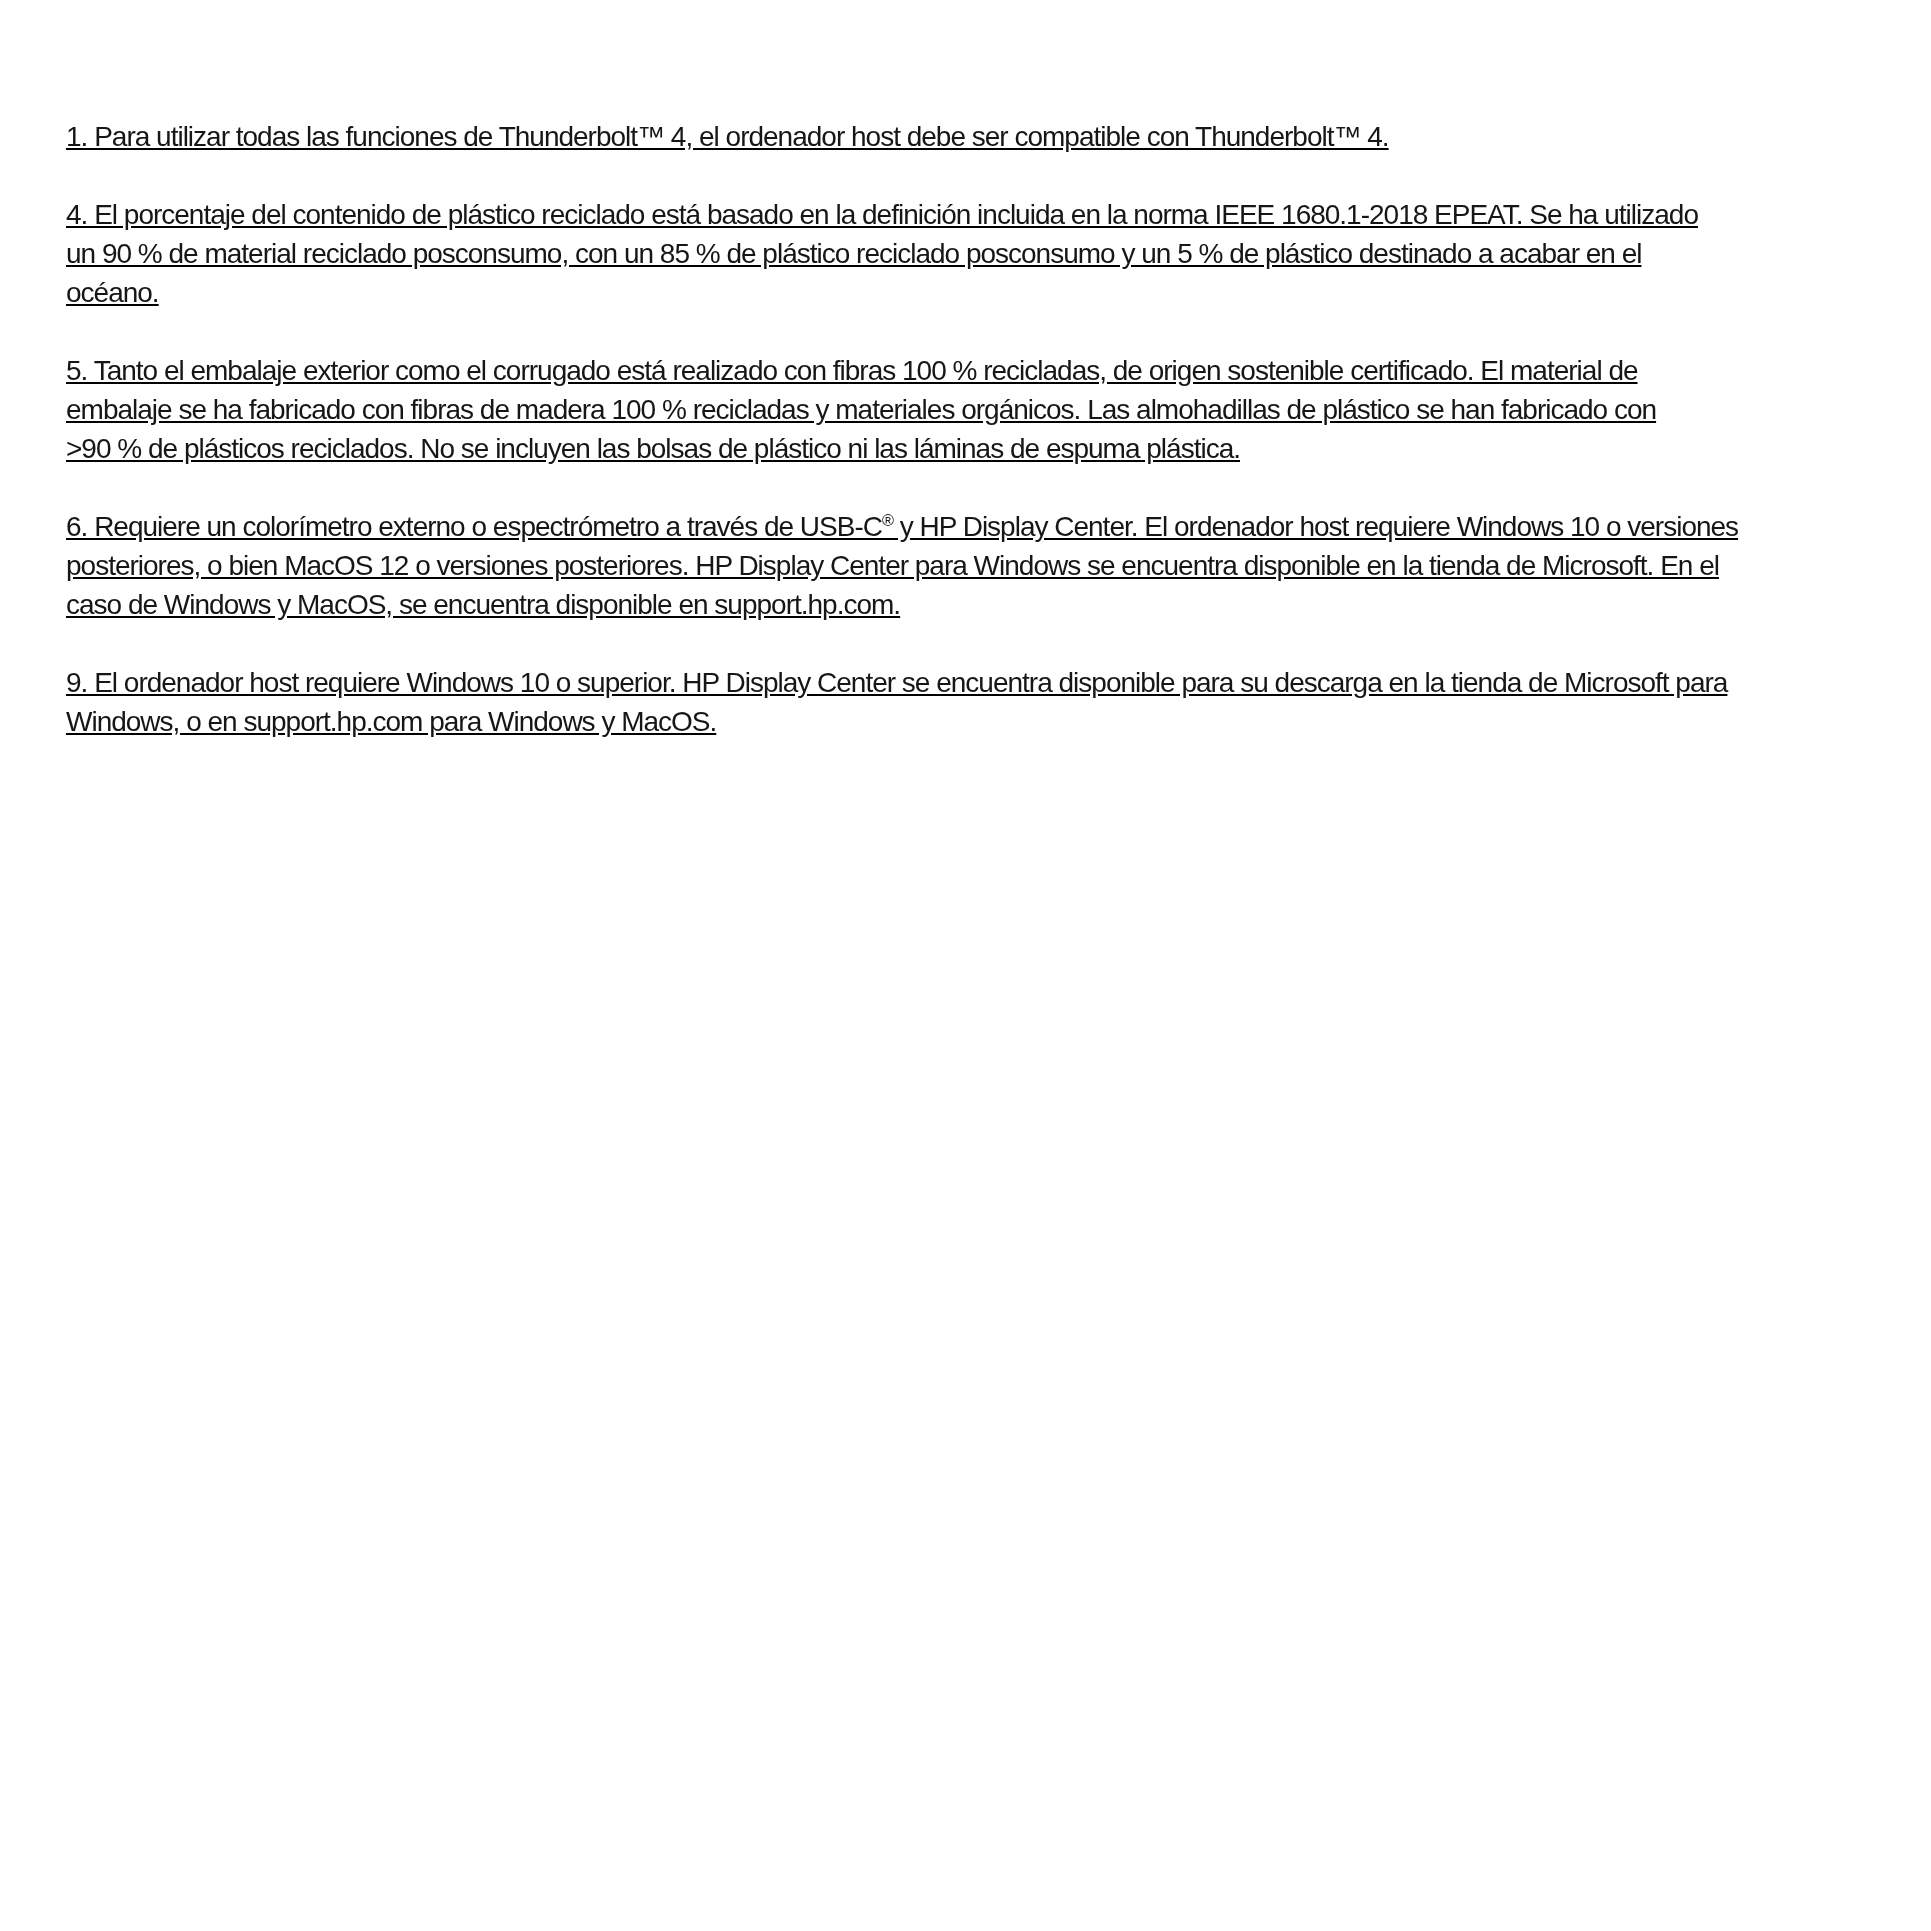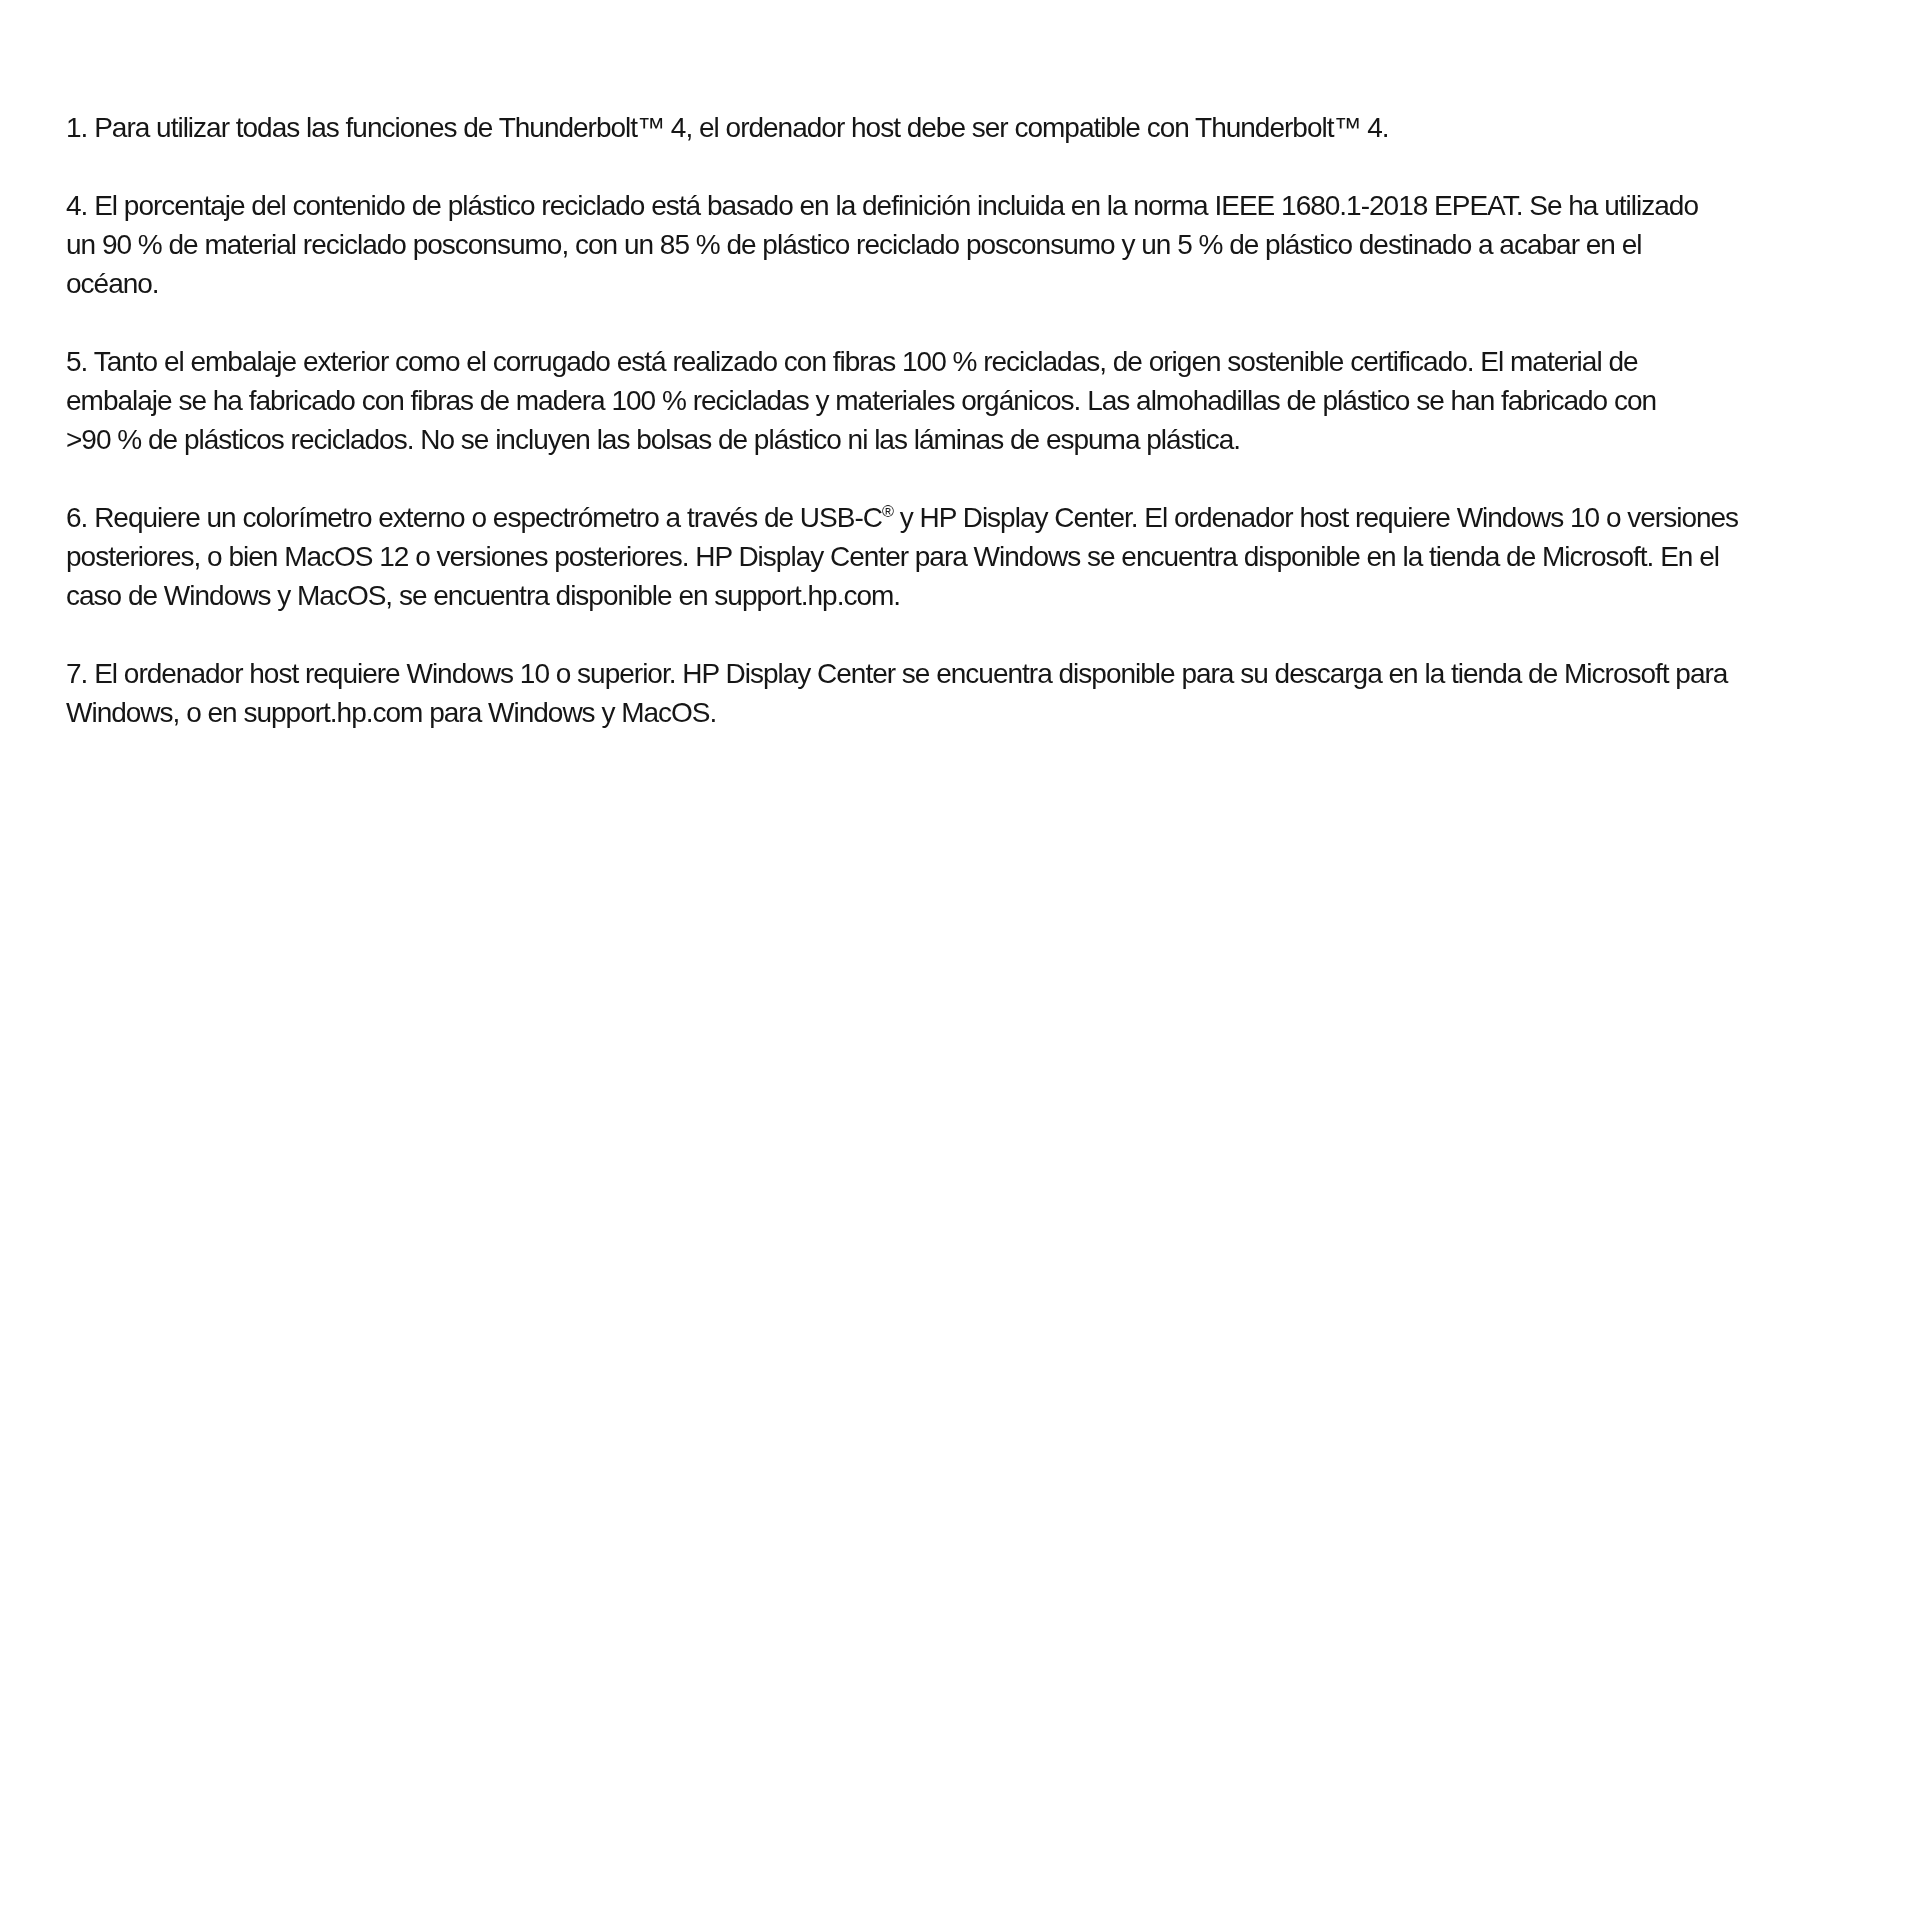--- a/index.html
+++ b/index.html
@@ -10,22 +10,23 @@
   .page {
     position: relative;
     width: 1931px;
     height: 1931px;
     background: #ffffff;
     overflow: hidden;
   }
   .content {
     position: absolute;
     left: 66px;
-    top: 108px;
+    top: 117px;
     width: 1815px;
+    text-decoration: underline;
   }
   p.fn {
     margin: 0 0 39px 0;
     font-family: "Liberation Sans", "DejaVu Sans", sans-serif;
     font-size: 28px;
     line-height: 39px;
     letter-spacing: -1px;
     color: #161616;
     white-space: pre;
   }
@@ -43,17 +44,17 @@
     <p class="fn">1. Para utilizar todas las funciones de Thunderbolt™ 4, el ordenador host debe ser compatible con Thunderbolt™ 4.</p>
     <p class="fn">4. El porcentaje del contenido de plástico reciclado está basado en la definición incluida en la norma IEEE 1680.1-2018 EPEAT. Se ha utilizado
 un 90 % de material reciclado posconsumo, con un 85 % de plástico reciclado posconsumo y un 5 % de plástico destinado a acabar en el
 océano.</p>
     <p class="fn">5. Tanto el embalaje exterior como el corrugado está realizado con fibras 100 % recicladas, de origen sostenible certificado. El material de
 embalaje se ha fabricado con fibras de madera 100 % recicladas y materiales orgánicos. Las almohadillas de plástico se han fabricado con
 &gt;90 % de plásticos reciclados. No se incluyen las bolsas de plástico ni las láminas de espuma plástica.</p>
     <p class="fn">6. Requiere un colorímetro externo o espectrómetro a través de USB-C<sup class="reg">®</sup> y HP Display Center. El ordenador host requiere Windows 10 o versiones
 posteriores, o bien MacOS 12 o versiones posteriores. HP Display Center para Windows se encuentra disponible en la tienda de Microsoft. En el
 caso de Windows y MacOS, se encuentra disponible en support.hp.com.</p>
-    <p class="fn">7. El ordenador host requiere Windows 10 o superior. HP Display Center se encuentra disponible para su descarga en la tienda de Microsoft para
+    <p class="fn">9. El ordenador host requiere Windows 10 o superior. HP Display Center se encuentra disponible para su descarga en la tienda de Microsoft para
 Windows, o en support.hp.com para Windows y MacOS.</p>
   </div>
 </div>
 
 
 </body></html>

